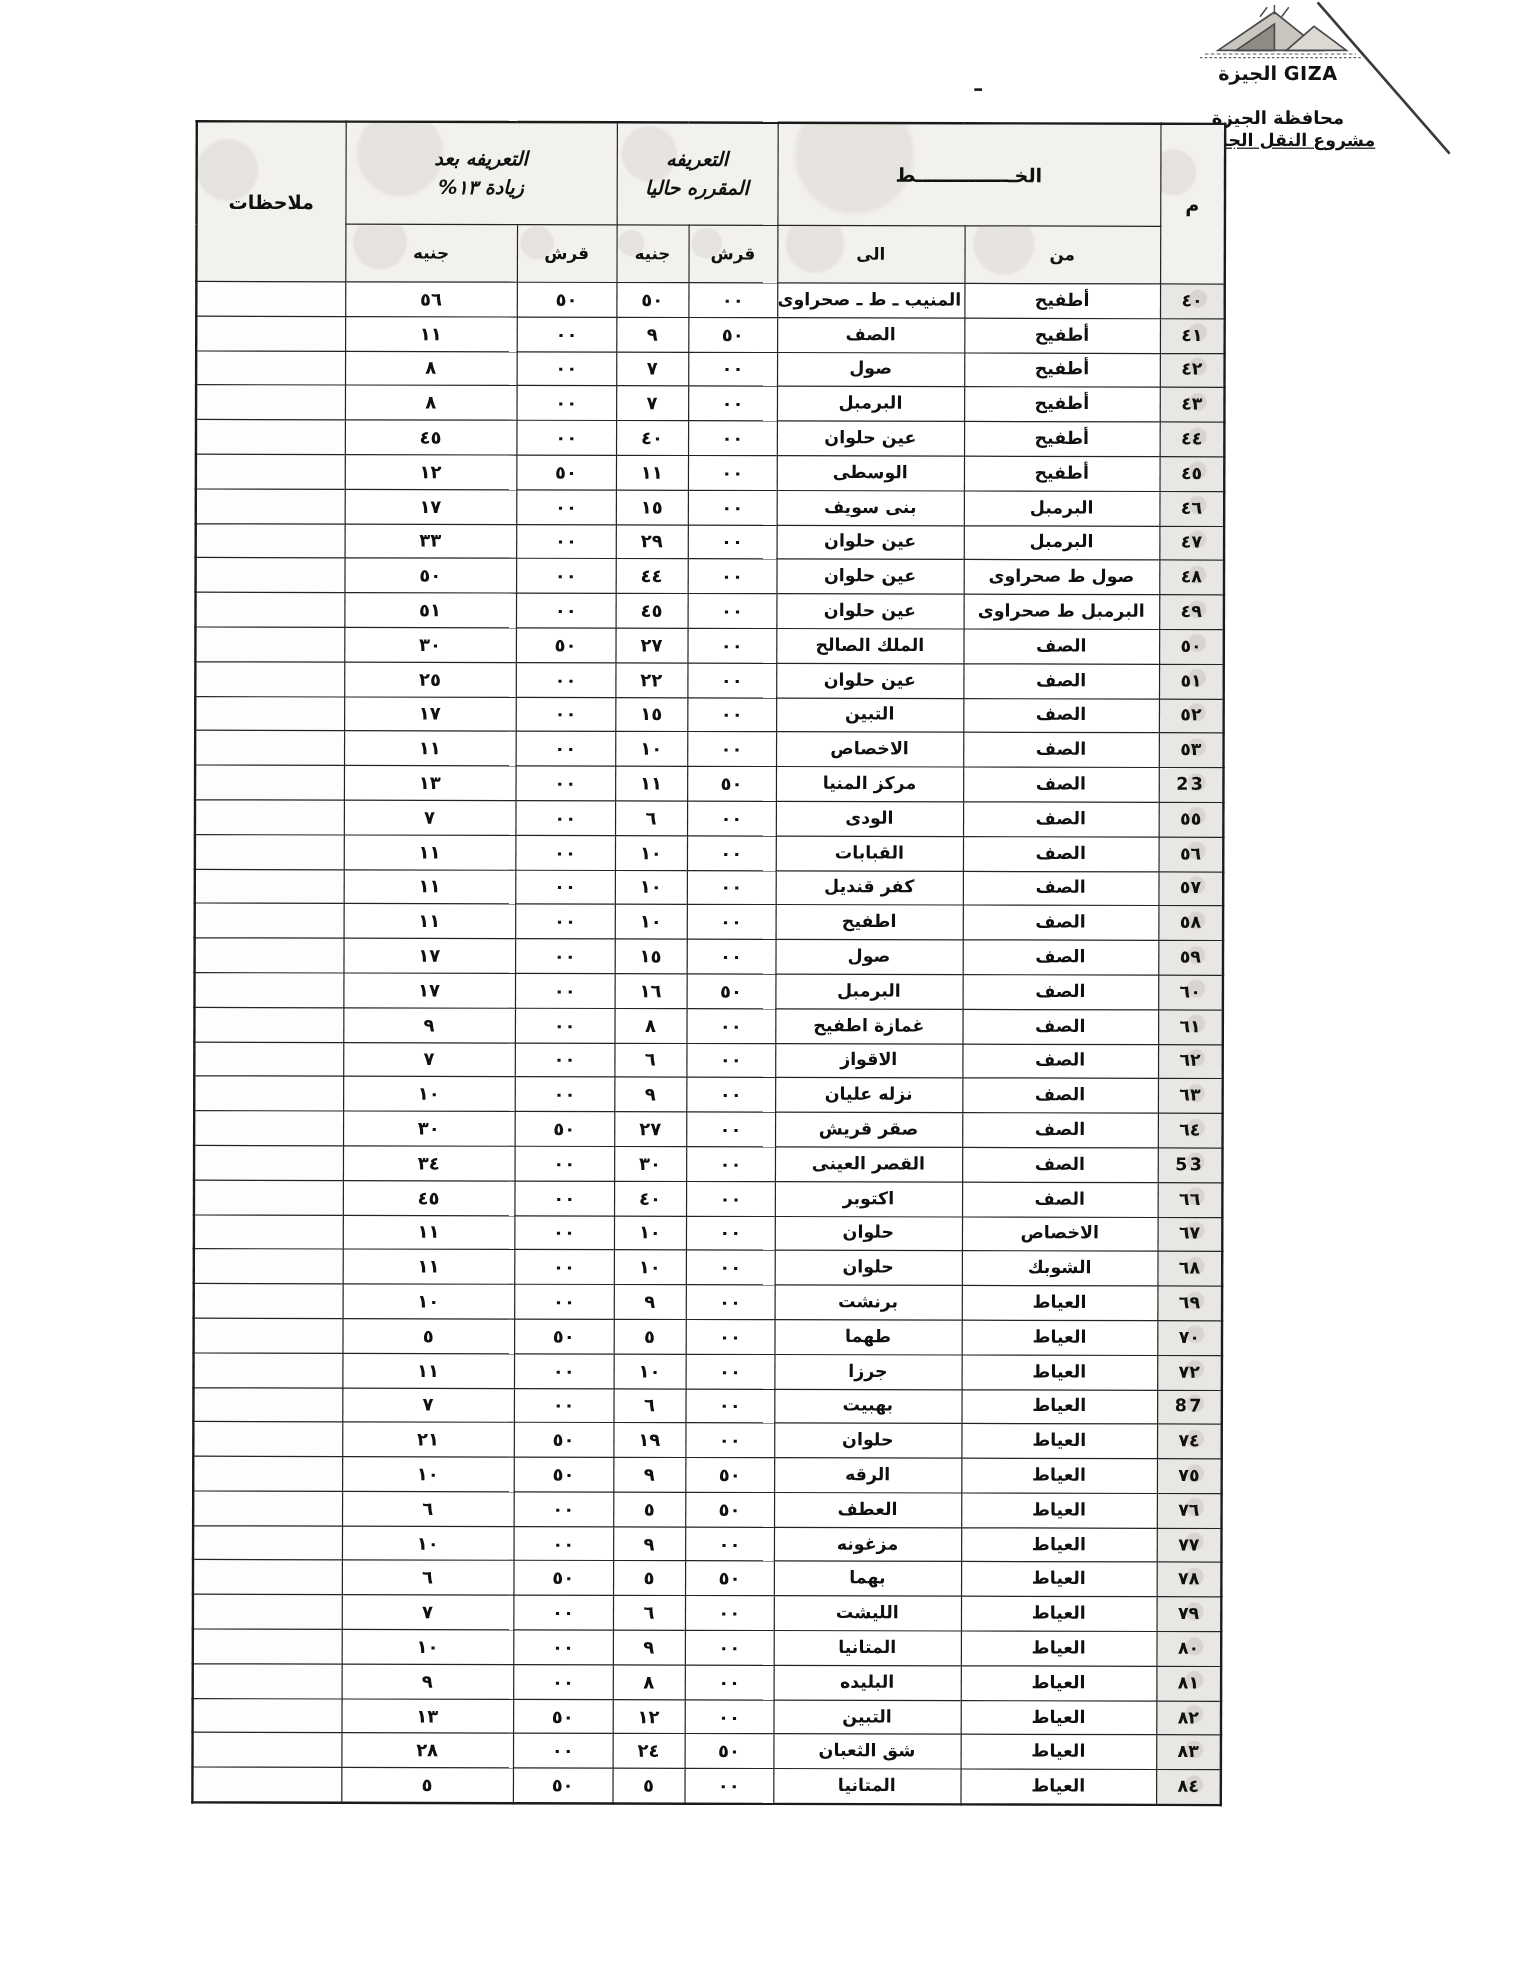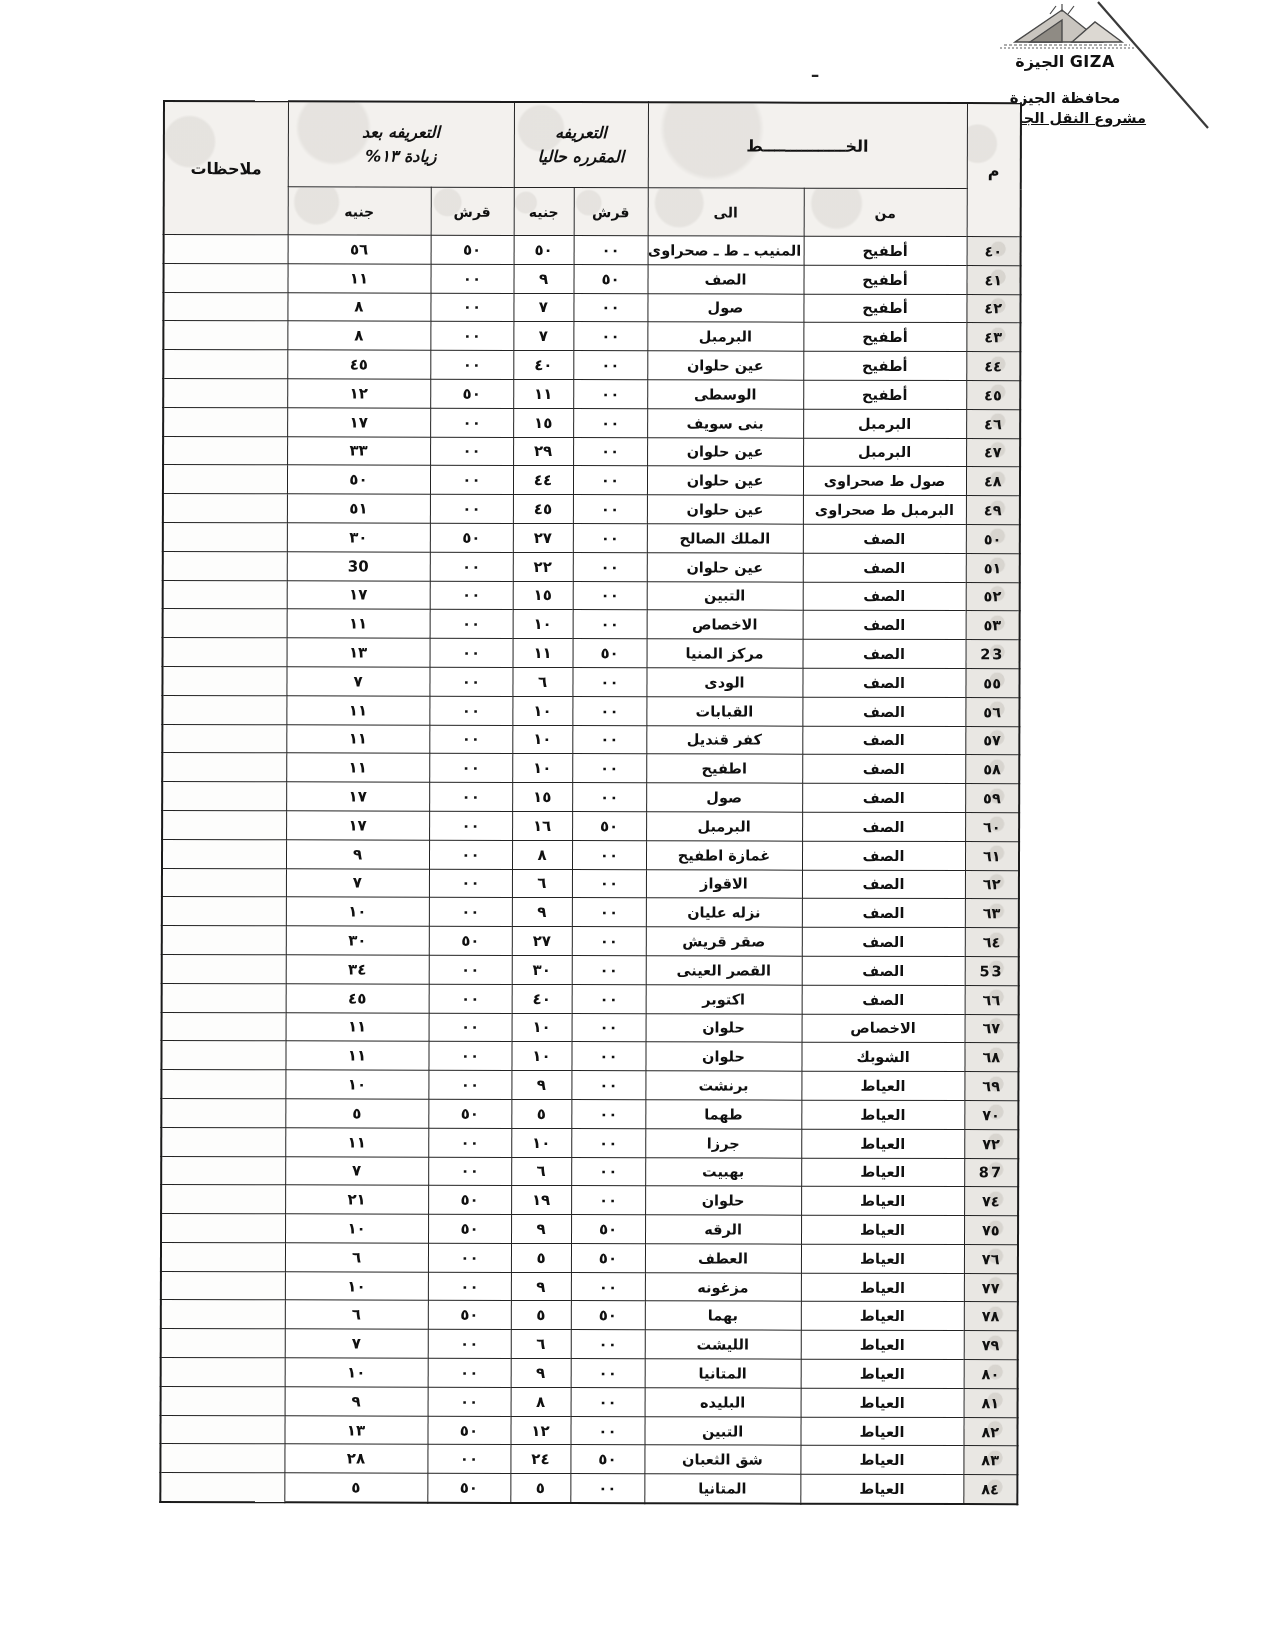--- a/index.html
+++ b/index.html
@@ -248,21 +248,21 @@
             <td class="c-new_g">٣٠</td>
             <td class="c-notes"></td>
           </tr>
           <tr>
             <td class="c-no">٥١</td>
             <td class="c-from">الصف</td>
             <td class="c-to">عين حلوان</td>
             <td class="c-cur_q">٠٠</td>
             <td class="c-cur_g">٢٢</td>
             <td class="c-new_q">٠٠</td>
-            <td class="c-new_g">30</td>
+            <td class="c-new_g">٢٥</td>
             <td class="c-notes"></td>
           </tr>
           <tr>
             <td class="c-no">٥٢</td>
             <td class="c-from">الصف</td>
             <td class="c-to">التبين</td>
             <td class="c-cur_q">٠٠</td>
             <td class="c-cur_g">١٥</td>
             <td class="c-new_q">٠٠</td>
             <td class="c-new_g">١٧</td>

